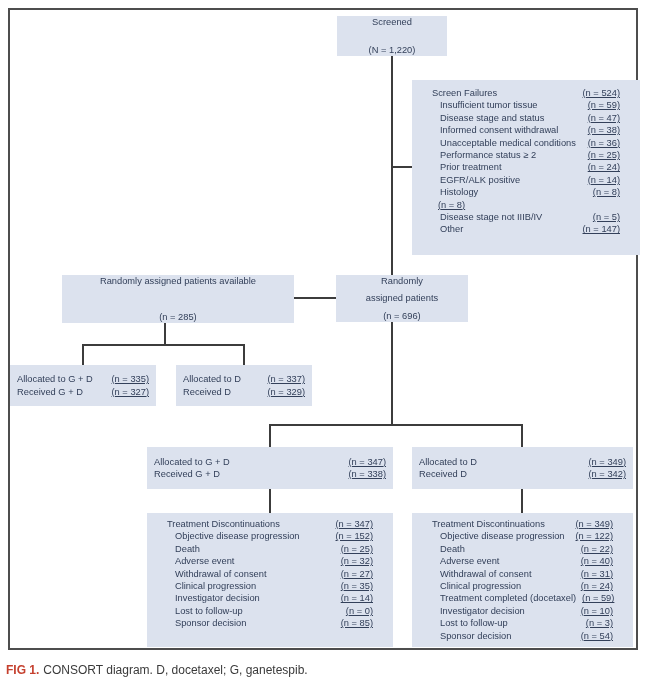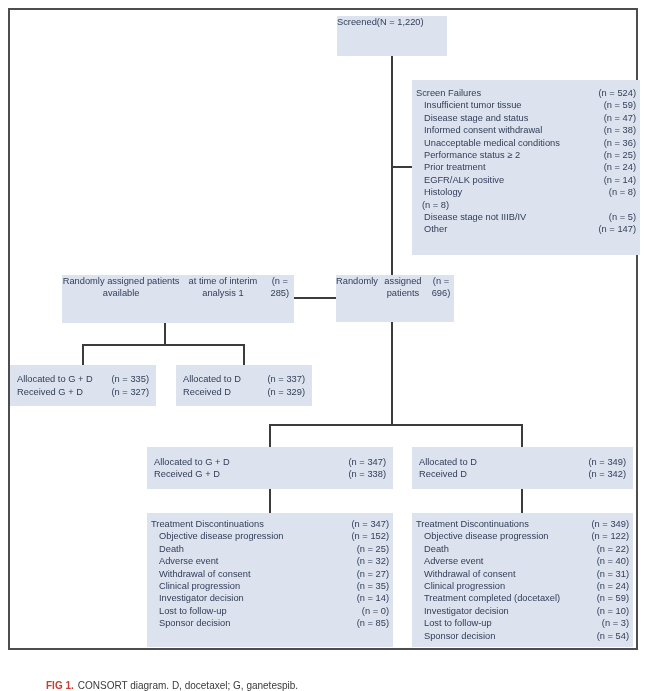--- a/index.html
+++ b/index.html
@@ -2,28 +2,28 @@
 <html style="--box-fill: #dce2ee; --box-text: #33405a; --line: #3c3c3c; --frame-border: #4d4d4d; --caption-accent: #c5402e; --caption-text: #3a3a3a;"><head>
 <meta charset="utf-8">
 <style>
   html,body{margin:0;padding:0;background:#fff;}
   .stage{position:relative;width:658px;height:691px;background:#fff;
          font-family:"Liberation Sans",sans-serif;overflow:hidden;}
   .frame{position:absolute;left:8px;top:8px;width:630px;height:642px;
          border:2px solid var(--frame-border,#4d4d4d);box-sizing:border-box;}
   .box{position:absolute;background:var(--box-fill,#dce2ee);color:var(--box-text,#33405a);
        font-size:9.3px;line-height:12.4px;box-sizing:border-box;}
-  .center{display:flex;flex-direction:row;justify-content:flex-start;text-align:center;}
-  .list{padding:6px 4px;}
+  .center{display:flex;flex-direction:column;justify-content:space-between;text-align:center;}
+  .list{padding:6px 20px;}
   .pair{display:flex;flex-direction:column;justify-content:center;padding:0 7px;}
   .row{display:flex;justify-content:space-between;white-space:nowrap;}
-  .row .num{margin-left:6px;}
+  .row .num{margin-left:6px;text-decoration:underline;}
   .row.sub .lbl{padding-left:8px;}
   .conn{position:absolute;background:var(--line,#3c3c3c);}
-  .caption{position:absolute;left:6px;top:680px;font-size:10px;color:var(--caption-text,#3a3a3a);margin-left:40px;}
+  .caption{position:absolute;left:6px;top:663px;font-size:12px;color:var(--caption-text,#3a3a3a);}
   .caption .fig{color:var(--caption-accent,#c5402e);font-weight:bold;margin-right:4px;}
 </style>
 </head>
 <body>
 
 <div class="stage">
   <div class="frame"></div>
 
   <div class="conn" style="left:391px;top:56px;width:2px;height:219px"></div>
   <div class="conn" style="left:391px;top:166px;width:21px;height:2px"></div>
@@ -89,25 +89,24 @@
         <span class="num">(n = 5)</span>
       </div>
     <div class="row sub">
         <span class="lbl">Other</span>
         <span class="num">(n = 147)</span>
       </div>
   </div>
 
   <div class="box center" style="left:62px;top:275px;width:232px;height:48px">
     <div>Randomly assigned patients available</div>
-    <div>at time of interim analysis 1</div>
     <div>(n = 285)</div>
   </div>
 
-  <div class="box center" style="left:336px;top:275px;width:118px;height:47px">
+  <div class="box center" style="left:336px;top:275px;width:132px;height:47px">
     <div>Randomly</div>
     <div>assigned patients</div>
     <div>(n = 696)</div>
   </div>
 
   <div class="box pair" style="left:10px;top:365px;width:146px;height:41px">
     <div class="row">
         <span class="lbl">Allocated to G + D</span>
         <span class="num">(n = 335)</span>
       </div>

